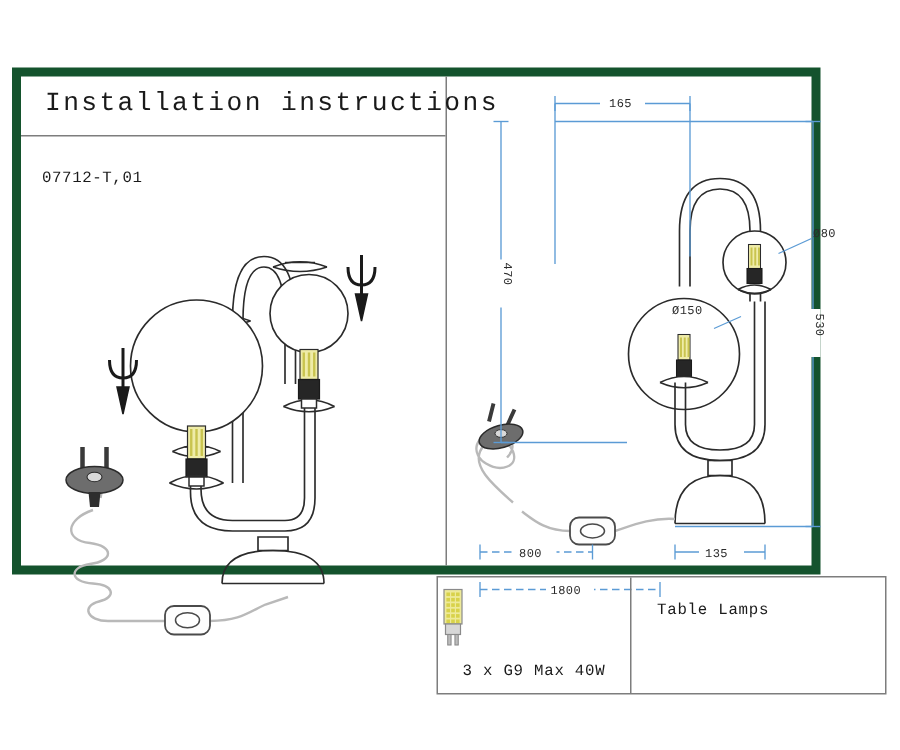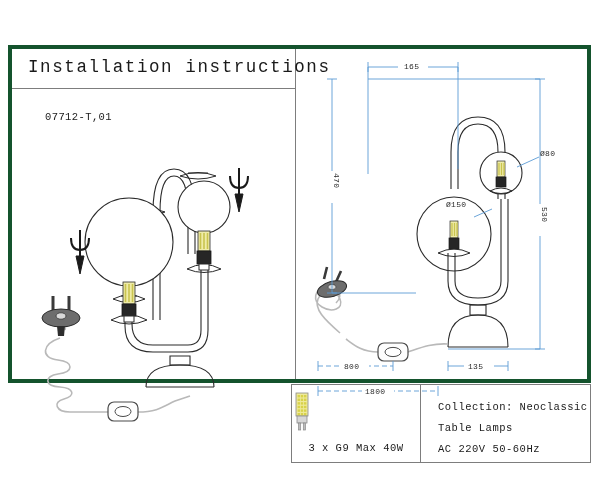--- a/index.html
+++ b/index.html
@@ -1,25 +1,25 @@
 <!DOCTYPE html>
 <html><head>
 <meta charset="utf-8">
 <style>
   html,body{margin:0;padding:0;background:#fff;}
   body{width:600px;height:500px;overflow:hidden;
        font-family:"Liberation Mono","DejaVu Sans Mono",monospace;color:#1a1a1a;}
-  .sheet{position:absolute;left:8px;top:45px;width:583px;height:338px;
-         border:4px solid #14532d;box-sizing:border-box;}
+  .sheet{position:absolute;left:8px;top:45px;width:539px;height:338px;
+         border:6px solid #14532d;box-sizing:border-box;}
   .vdiv{position:absolute;top:0;width:1px;height:100%;background:#7d7d7d;}
   .hdiv{position:absolute;height:1px;background:#7d7d7d;}
 
   .title{position:absolute;left:16px;top:8px;font-size:17.5px;letter-spacing:1.6px;
          white-space:nowrap;}
-  .model{position:absolute;left:14px;top:62px;font-size:10.5px;letter-spacing:.4px;margin-left:19px;}
+  .model{position:absolute;left:14px;top:62px;font-size:10.5px;letter-spacing:.4px;}
 
   .specs{position:absolute;left:291px;top:384px;width:300px;height:79px;
          border:1px solid #7d7d7d;box-sizing:border-box;}
   .specs .vdiv2{position:absolute;left:128px;top:0;width:1px;height:100%;background:#7d7d7d;}
   .bulbcap{position:absolute;left:0;bottom:8px;width:128px;text-align:center;
            font-size:10.5px;letter-spacing:.5px;}
   .bulbwrap{position:absolute;left:0;top:7px;width:128px;text-align:center;}
   .rtext{position:absolute;left:146px;top:12px;font-size:10.5px;line-height:21px;
          letter-spacing:.5px;}
 
@@ -280,17 +280,15 @@
           <rect x="12" y="21" width="2.4" height="2.4"></rect>
       </g>
       <rect x="5" y="24" width="10" height="7" fill="#d7d7d7" stroke="#8a8a8a" stroke-width=".8"></rect>
       <rect x="6.5" y="31" width="2.2" height="7" fill="#bdbdbd" stroke="#8a8a8a" stroke-width=".7"></rect>
       <rect x="11.3" y="31" width="2.2" height="7" fill="#bdbdbd" stroke="#8a8a8a" stroke-width=".7"></rect>
     </svg>
   </div>
   <div class="bulbcap">3 x G9 Max 40W</div>
 
   <div class="rtext">
-    <div>Collection: Neoclassic</div>
     <div>Table Lamps</div>
-    <div>AC 220V   50-60Hz</div>
   </div>
 </div>
 
 </body></html>

